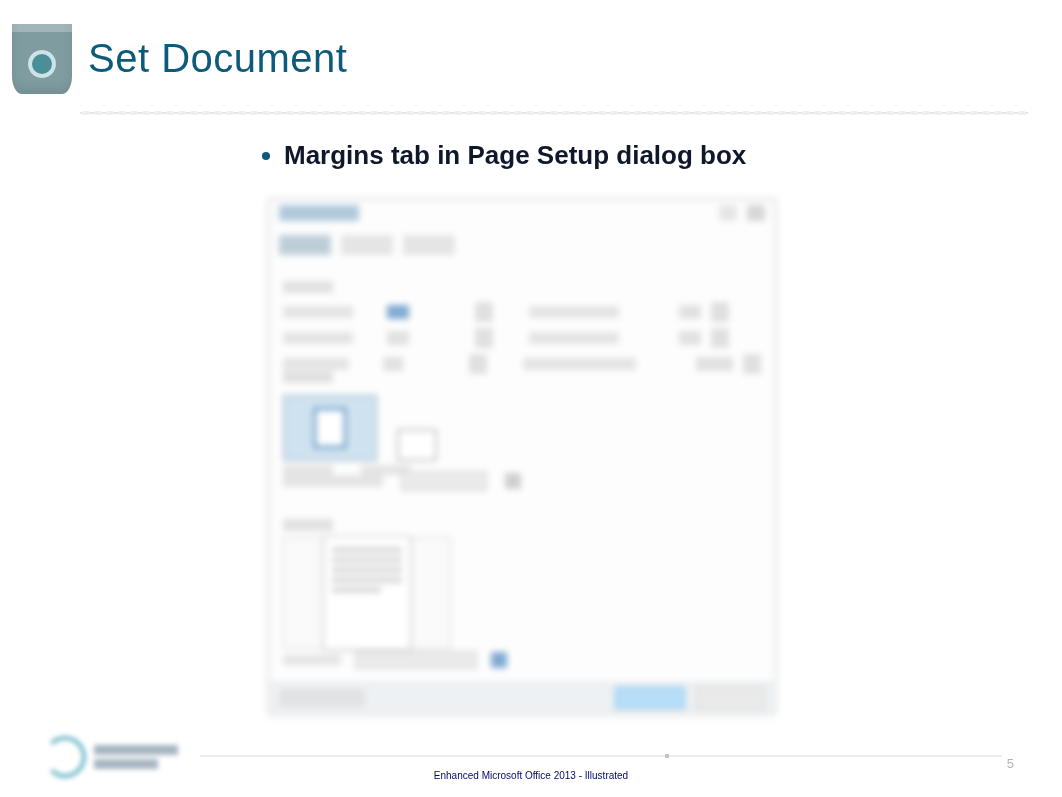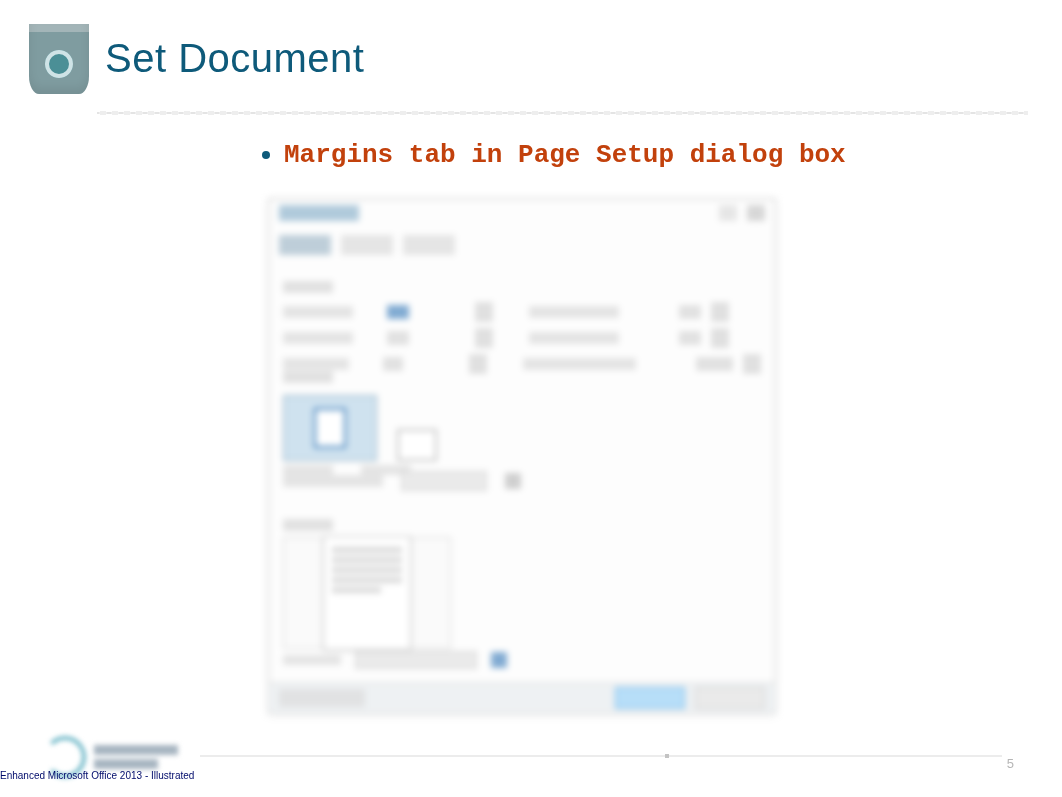--- a/index.html
+++ b/index.html
@@ -13,21 +13,20 @@
     overflow: hidden;
   }
 
   
   .hdr {
     position: absolute;
     left: 12px;
     top: 24px;
     right: 12px;
     height: 80px;
-    margin-left: 17px;
   }
   .hdr-badge {
     position: absolute;
     left: 0;
     top: 0;
     width: 60px;
     height: 70px;
     background: linear-gradient(#a3b5b8 0 12%, #7f9ca0 12% 100%);
     border-radius: 0 0 10px 10px / 0 0 18px 18px;
     box-shadow: inset 0 -6px 10px rgba(0,0,0,.08);
@@ -81,22 +80,21 @@
     align-items:center;
     gap:14px;
   }
   .bullet-dot{
     width:8px;height:8px;border-radius:50%;
     background:#0e5a7a;
   }
   .bullet-text{
     font-size:26px;
     font-weight:700;
-    color:#c2410c;
-    font-family:Liberation Mono, monospace;
+    color:#0f172a;
   }
 
   
   .dlg-wrap{
     position:absolute;
     left: 268px;
     top: 198px;
     width: 508px;
     height: 516px;
     filter: blur(3.2px);
@@ -215,20 +213,21 @@
     background:
       radial-gradient(4px 4px at 70% 50%, #555 0 60%, transparent 62%) 460px 0/10px 10px no-repeat,
       linear-gradient(#c9c9c9,#c9c9c9) 0 4px/100% 2px no-repeat;
     opacity:.35;
     filter: blur(.3px);
   }
 
   .ftr-caption{
     position:absolute;
     left:0; right:0; bottom:16px;
+    text-align:center;
     font-size:10px;
     color:#000b6b;
   }
   .page-no{
     position:absolute; right:48px; bottom:26px;
     font-size:13px; color:#b6b6b6;
   }
 </style>
 </head>
 <body>

